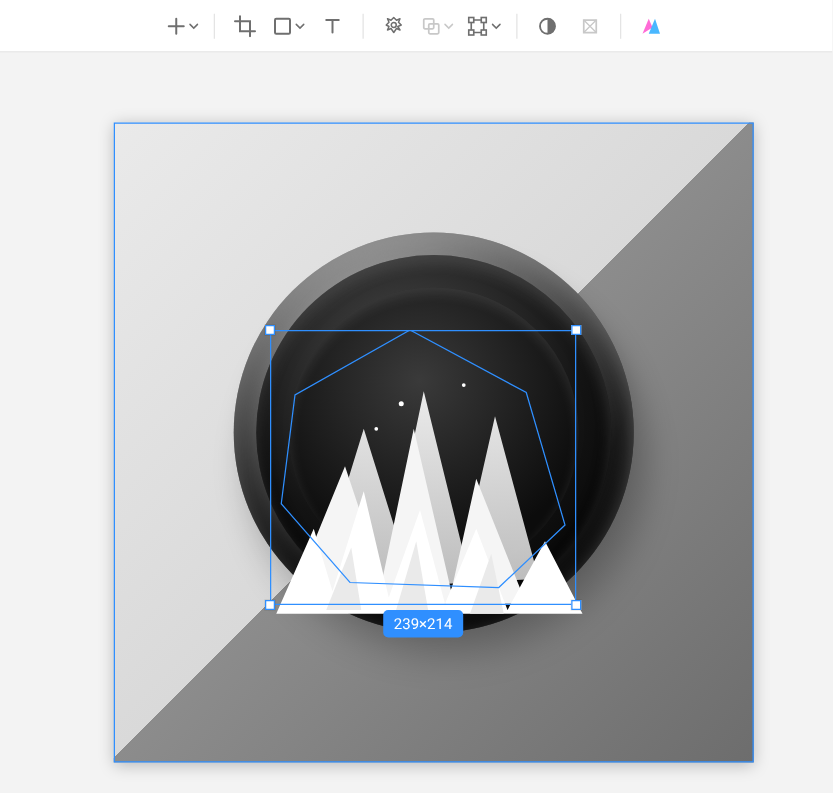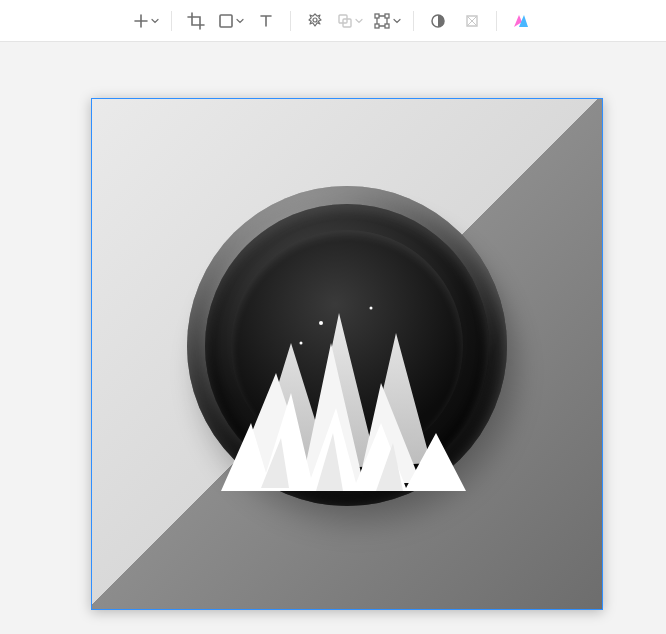--- a/index.html
+++ b/index.html
@@ -312,14 +312,25 @@
 
         <circle cx="100" cy="50" r="2" fill="#fff"></circle>
         <circle cx="150" cy="35" r="1.5" fill="#fff"></circle>
         <circle cx="80" cy="70" r="1.5" fill="#fff"></circle>
       </svg>
     </div>
   </div>
 
   <div class="sel-outer"></div>
 
+  <div class="sel-bbox">
+    <svg class="sel-poly" viewBox="0 0 245 220" preserveAspectRatio="none">
+      <polygon points="112,0 205,50 236,156 183,206 64,202 9,139 20,52"></polygon>
+    </svg>
+    <div class="sel-rect"></div>
+    <div class="handle h-tl"></div>
+    <div class="handle h-tr"></div>
+    <div class="handle h-bl"></div>
+    <div class="handle h-br"></div>
+    <div class="dim-badge">239×214</div>
+  </div>
 
 </div>
 
 </body></html>

